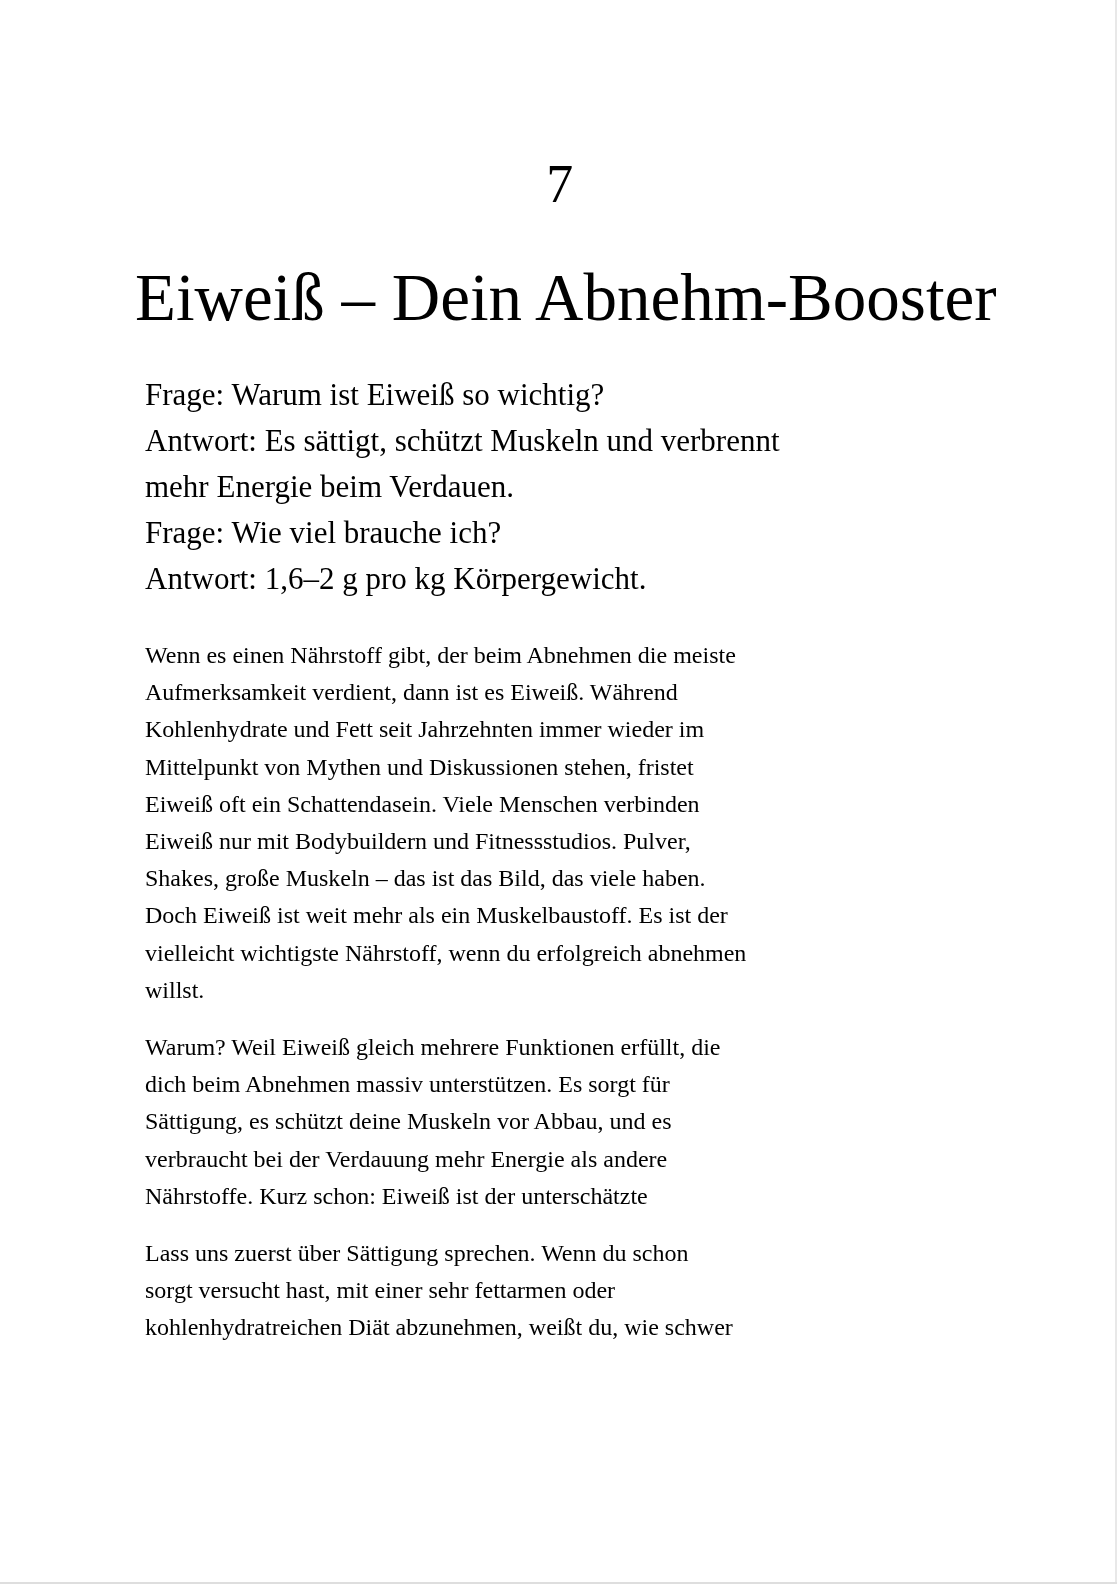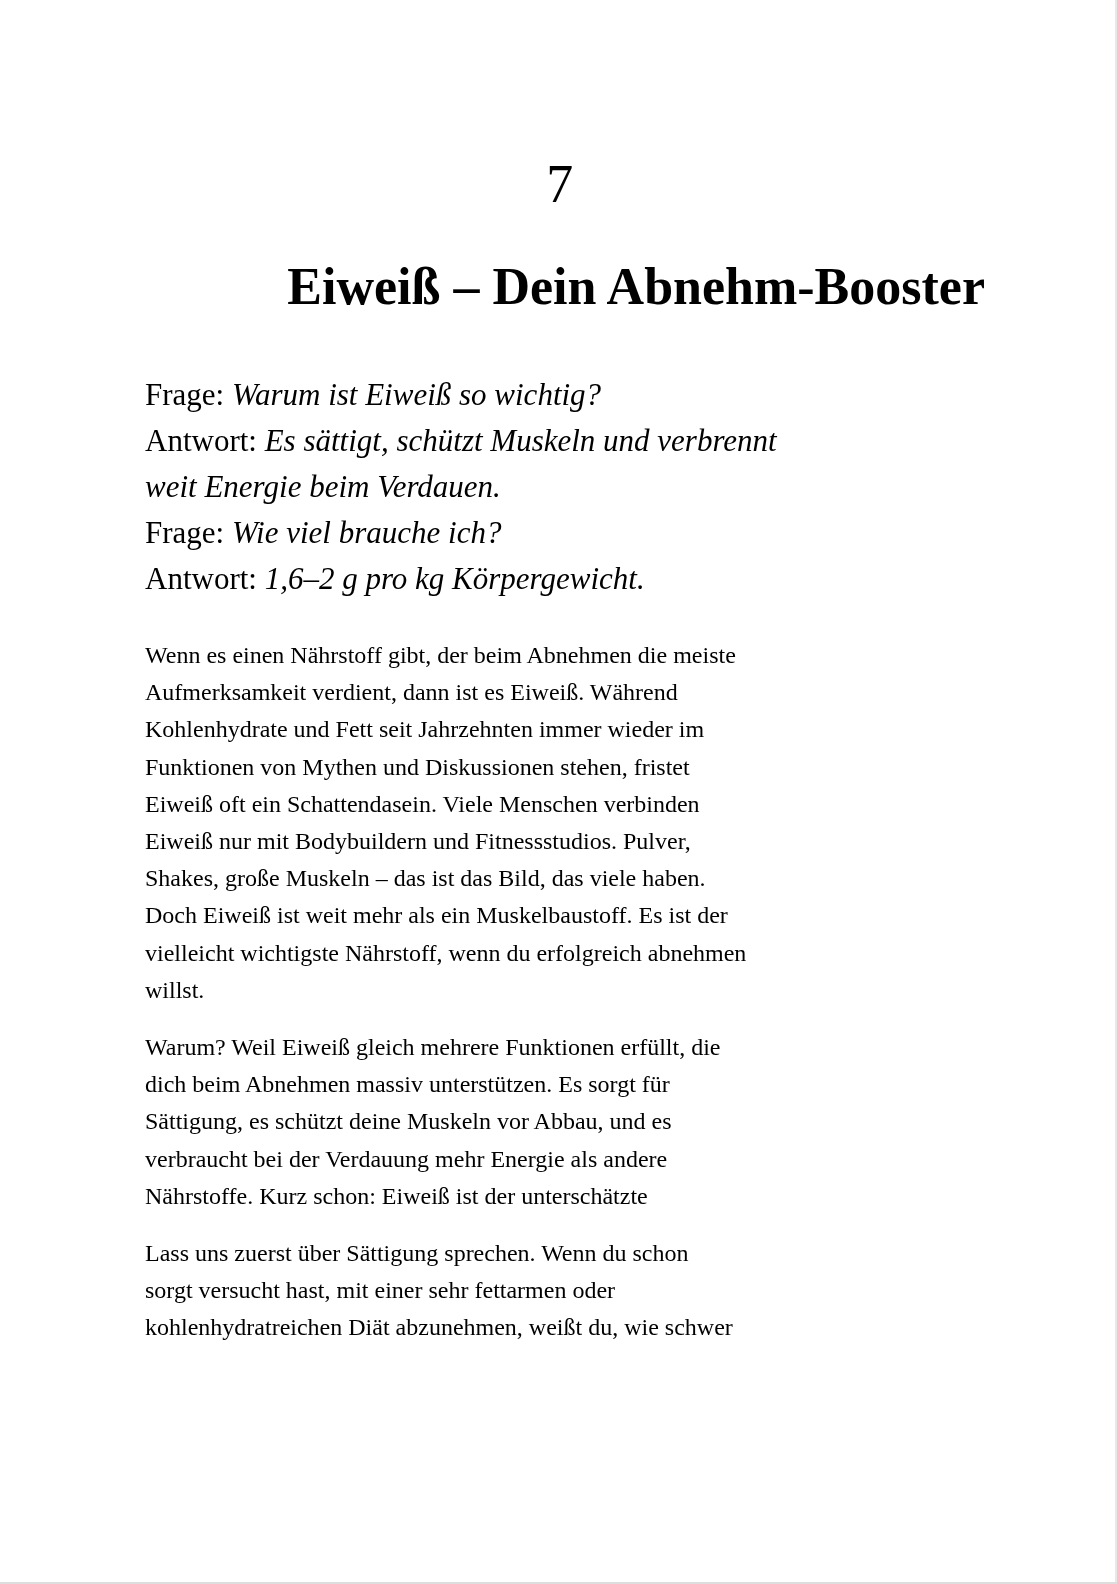--- a/index.html
+++ b/index.html
@@ -62,44 +62,43 @@
     line-height: 58px;
     font-weight: 400;
     letter-spacing: 0.5px;
   }
 
   .chapter-title {
     position: absolute;
     left: -10px;
     top: 222px;
     width: 850px;
-    text-align: right;
-    font-size: 52px;
+    text-align: center;
+    font-size: 67px;
     line-height: 60px;
-    font-weight: 700;
+    font-weight: 400;
     white-space: nowrap;
   }
 
   .qa-block {
     position: absolute;
     left: 0;
     top: 372px;
     width: 830px;
     font-size: 31px;
     line-height: 46px;
   }
   .qa-line {
     display: block;
     white-space: nowrap;
   }
   .qa-label {
     font-style: normal;
   }
   .qa-text {
-    font-style: italic;
   }
 
   .body-text {
     position: absolute;
     left: 0;
     top: 637px;
     width: 830px;
     font-size: 24px;
     line-height: 37.2px;
   }
@@ -124,31 +123,31 @@
 
   <div class="content">
 
     <div class="chapter-number">7</div>
 
     <h1 class="chapter-title">Eiweiß – Dein Abnehm-Booster</h1>
 
     <div class="qa-block">
         <span class="qa-line"><span class="qa-label">Frage: </span><span class="qa-text">Warum ist Eiweiß so wichtig?</span></span>
         <span class="qa-line"><span class="qa-label">Antwort: </span><span class="qa-text">Es sättigt, schützt Muskeln und verbrennt</span></span>
-        <span class="qa-line"><span class="qa-text">weit Energie beim Verdauen.</span></span>
+        <span class="qa-line"><span class="qa-text">mehr Energie beim Verdauen.</span></span>
         <span class="qa-line"><span class="qa-label">Frage: </span><span class="qa-text">Wie viel brauche ich?</span></span>
         <span class="qa-line"><span class="qa-label">Antwort: </span><span class="qa-text">1,6–2 g pro kg Körpergewicht.</span></span>
       </div>
 
     <div class="body-text">
         <p class="para">
           <span class="tline">Wenn es einen Nährstoff gibt, der beim Abnehmen die meiste</span>
           <span class="tline">Aufmerksamkeit verdient, dann ist es Eiweiß. Während</span>
           <span class="tline">Kohlenhydrate und Fett seit Jahrzehnten immer wieder im</span>
-          <span class="tline">Funktionen von Mythen und Diskussionen stehen, fristet</span>
+          <span class="tline">Mittelpunkt von Mythen und Diskussionen stehen, fristet</span>
           <span class="tline">Eiweiß oft ein Schattendasein. Viele Menschen verbinden</span>
           <span class="tline">Eiweiß nur mit Bodybuildern und Fitnessstudios. Pulver,</span>
           <span class="tline">Shakes, große Muskeln – das ist das Bild, das viele haben.</span>
           <span class="tline">Doch Eiweiß ist weit mehr als ein Muskelbaustoff. Es ist der</span>
           <span class="tline">vielleicht wichtigste Nährstoff, wenn du erfolgreich abnehmen</span>
           <span class="tline">willst.</span>
         </p>
         <p class="para">
           <span class="tline">Warum? Weil Eiweiß gleich mehrere Funktionen erfüllt, die</span>
           <span class="tline">dich beim Abnehmen massiv unterstützen. Es sorgt für</span>

